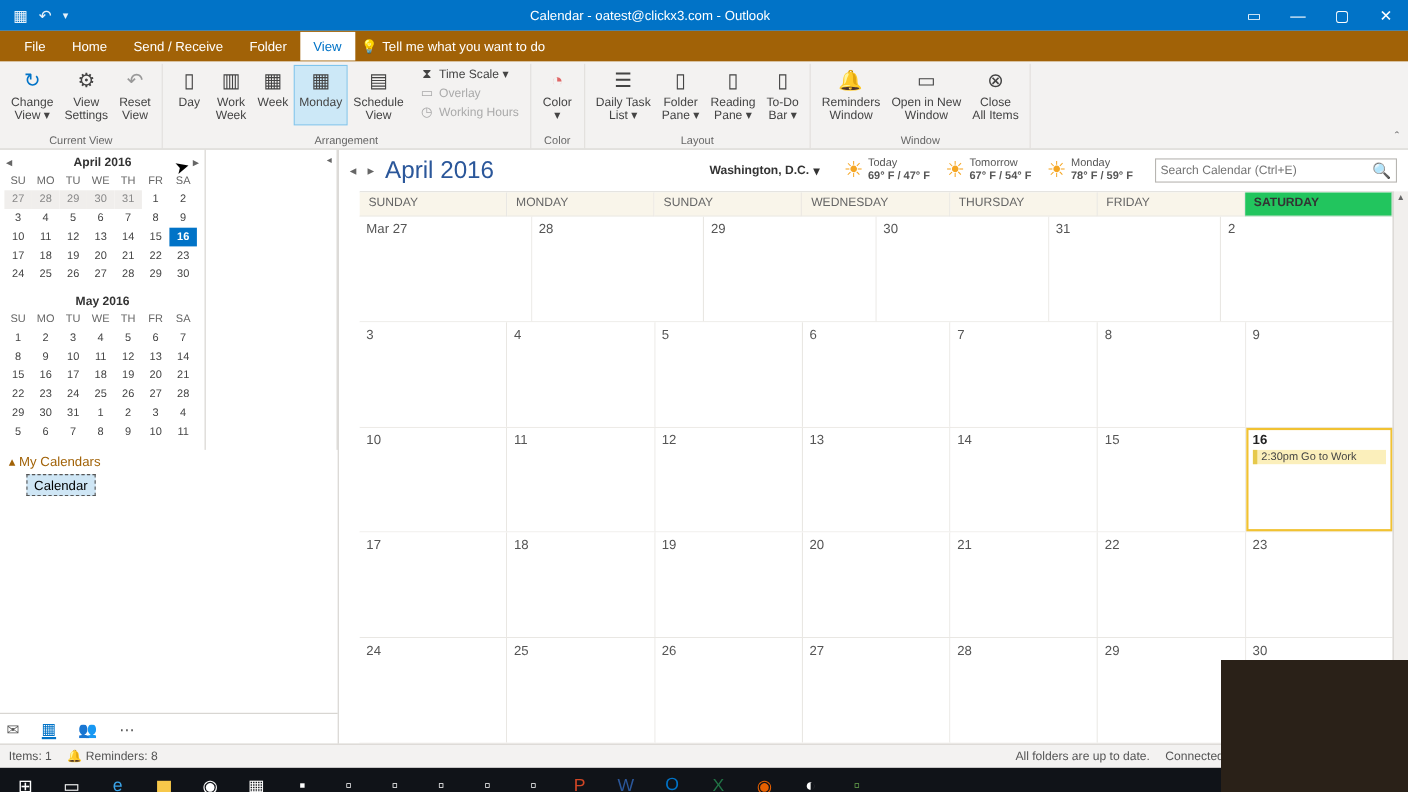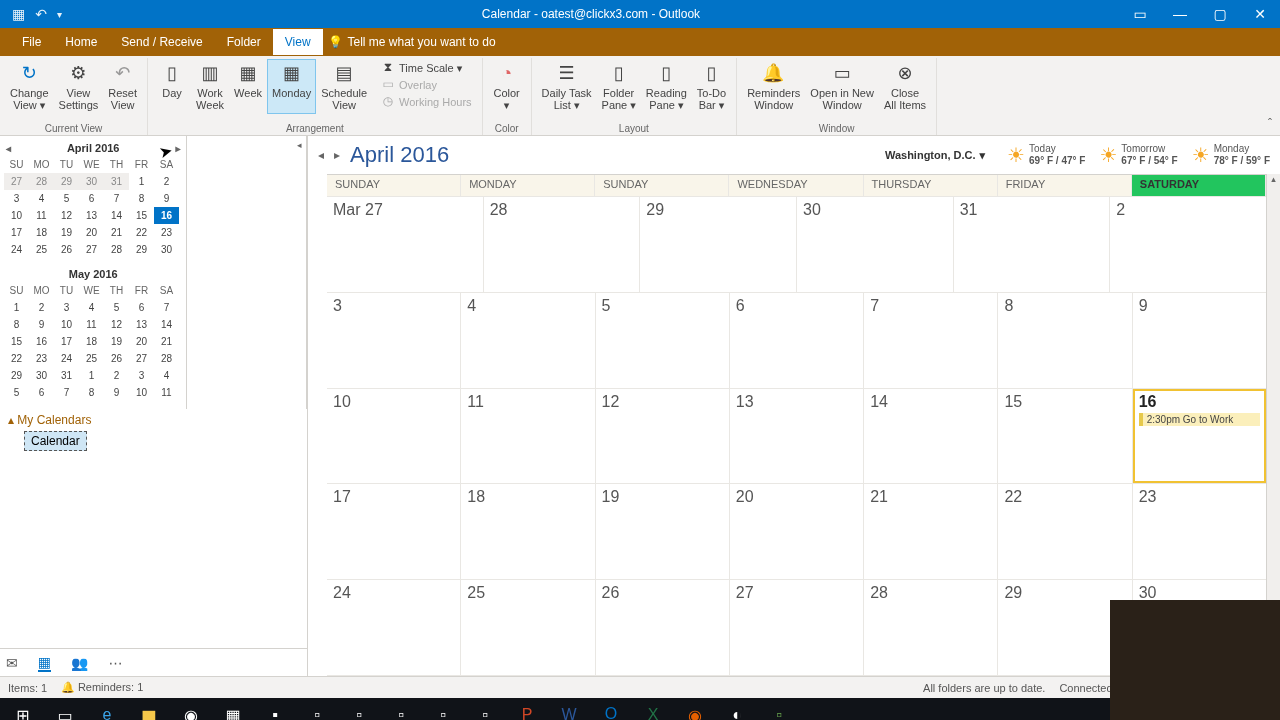--- a/index.html
+++ b/index.html
@@ -58,21 +58,21 @@
 .search-wrap .mag { color: #e39c17; font-size: 14px; }
 
 .cal-grid { flex: 1; display: flex; position: relative; }
 .cal-table { flex: 1; display: flex; flex-direction: column; border-top: 1px solid #d4d2ce; margin-left: 19px; }
 .dayhdr { display: flex; height: 22px; background: #fff; }
 .dayhdr div { flex: 1; border-right: 1px solid #e9e7e3; border-bottom: 1px solid #e9e7e3; padding: 3px 8px; font-size: 11px; color: #666; background: #f9f5ea; }
 .dayhdr div.sat { background: #22c55e; color: #333; font-weight: 600; }
 .weekrow { flex: 1; display: flex; border-bottom: 1px solid #e9e7e3; }
 .daycell { flex: 1; border-right: 1px solid #e9e7e3; padding: 4px 6px; font-size: 12px; color: #555; background: #fff; }
 .daycell.sat { border-right: none; }
-.daycell .dnum { font-size: 16px; }
+.daycell .dnum { font-size: 12px; }
 .daycell .dnum.bold { font-weight: 700; color: #222; }
 .event { background: #fbefbb; border-left: 4px solid #e6c94c; font-size: 10px; padding: 1px 4px; margin-top: 2px; color: #444; overflow: hidden; white-space: nowrap; }
 .scroll-stub { width: 14px; background: #f1efed; border-left: 1px solid #d4d2ce; position: relative; }
 .scroll-stub .up { position: absolute; top: 0; left: 0; right: 0; height: 14px; text-align: center; font-size: 9px; color: #666; }
 
 .nav-switch { height: 28px; border-top: 1px solid #d4d2ce; display: flex; align-items: center; padding-left: 6px; gap: 20px; margin-top: auto; }
 .nav-switch span { font-size: 14px; color: #555; cursor: pointer; }
 .nav-switch span.active { color: #0173c7; border-bottom: 2px solid #0173c7; }
 
 .status-bar { height: 22px; background: #f3f2f1; border-top: 1px solid #d4d2ce; display: flex; align-items: center; font-size: 11px; color: #555; padding: 0 8px; gap: 14px; }
@@ -379,20 +379,24 @@
           </div>
           <div class="w">
             <span class="sun">☀</span>
             <span><div>Tomorrow</div><b>67° F / 54° F</b></span>
           </div>
           <div class="w">
             <span class="sun">☀</span>
             <span><div>Monday</div><b>78° F / 59° F</b></span>
           </div>
         </div>
+      <div class="search-wrap">
+        <input placeholder="Search Calendar (Ctrl+E)" style="">
+        <span class="mag">🔍</span>
+      </div>
     </div>
     <div class="cal-grid">
       <div class="cal-table" id="caltable">
           <div class="dayhdr">
             <div>SUNDAY</div>
             <div>MONDAY</div>
             <div>SUNDAY</div>
             <div>WEDNESDAY</div>
             <div>THURSDAY</div>
             <div>FRIDAY</div>
@@ -514,21 +518,21 @@
         </div>
       <div class="scroll-stub">
           <div class="up">▴</div>
         </div>
     </div>
   </div>
 </div>
 
 <div class="status-bar">
   <span>Items: 1</span>
-  <span>🔔 <span>Reminders: 1</span></span>
+  <span>🔔 <span>Reminders: 8</span></span>
   <div class="right">
     <span>All folders are up to date.</span>
     <span>Connected to: Microsoft Exchange</span>
     <span>▭</span>
     <span>▯</span>
   </div>
 </div>
 
 <div class="taskbar">
   <div class="tbtn">⊞</div>

